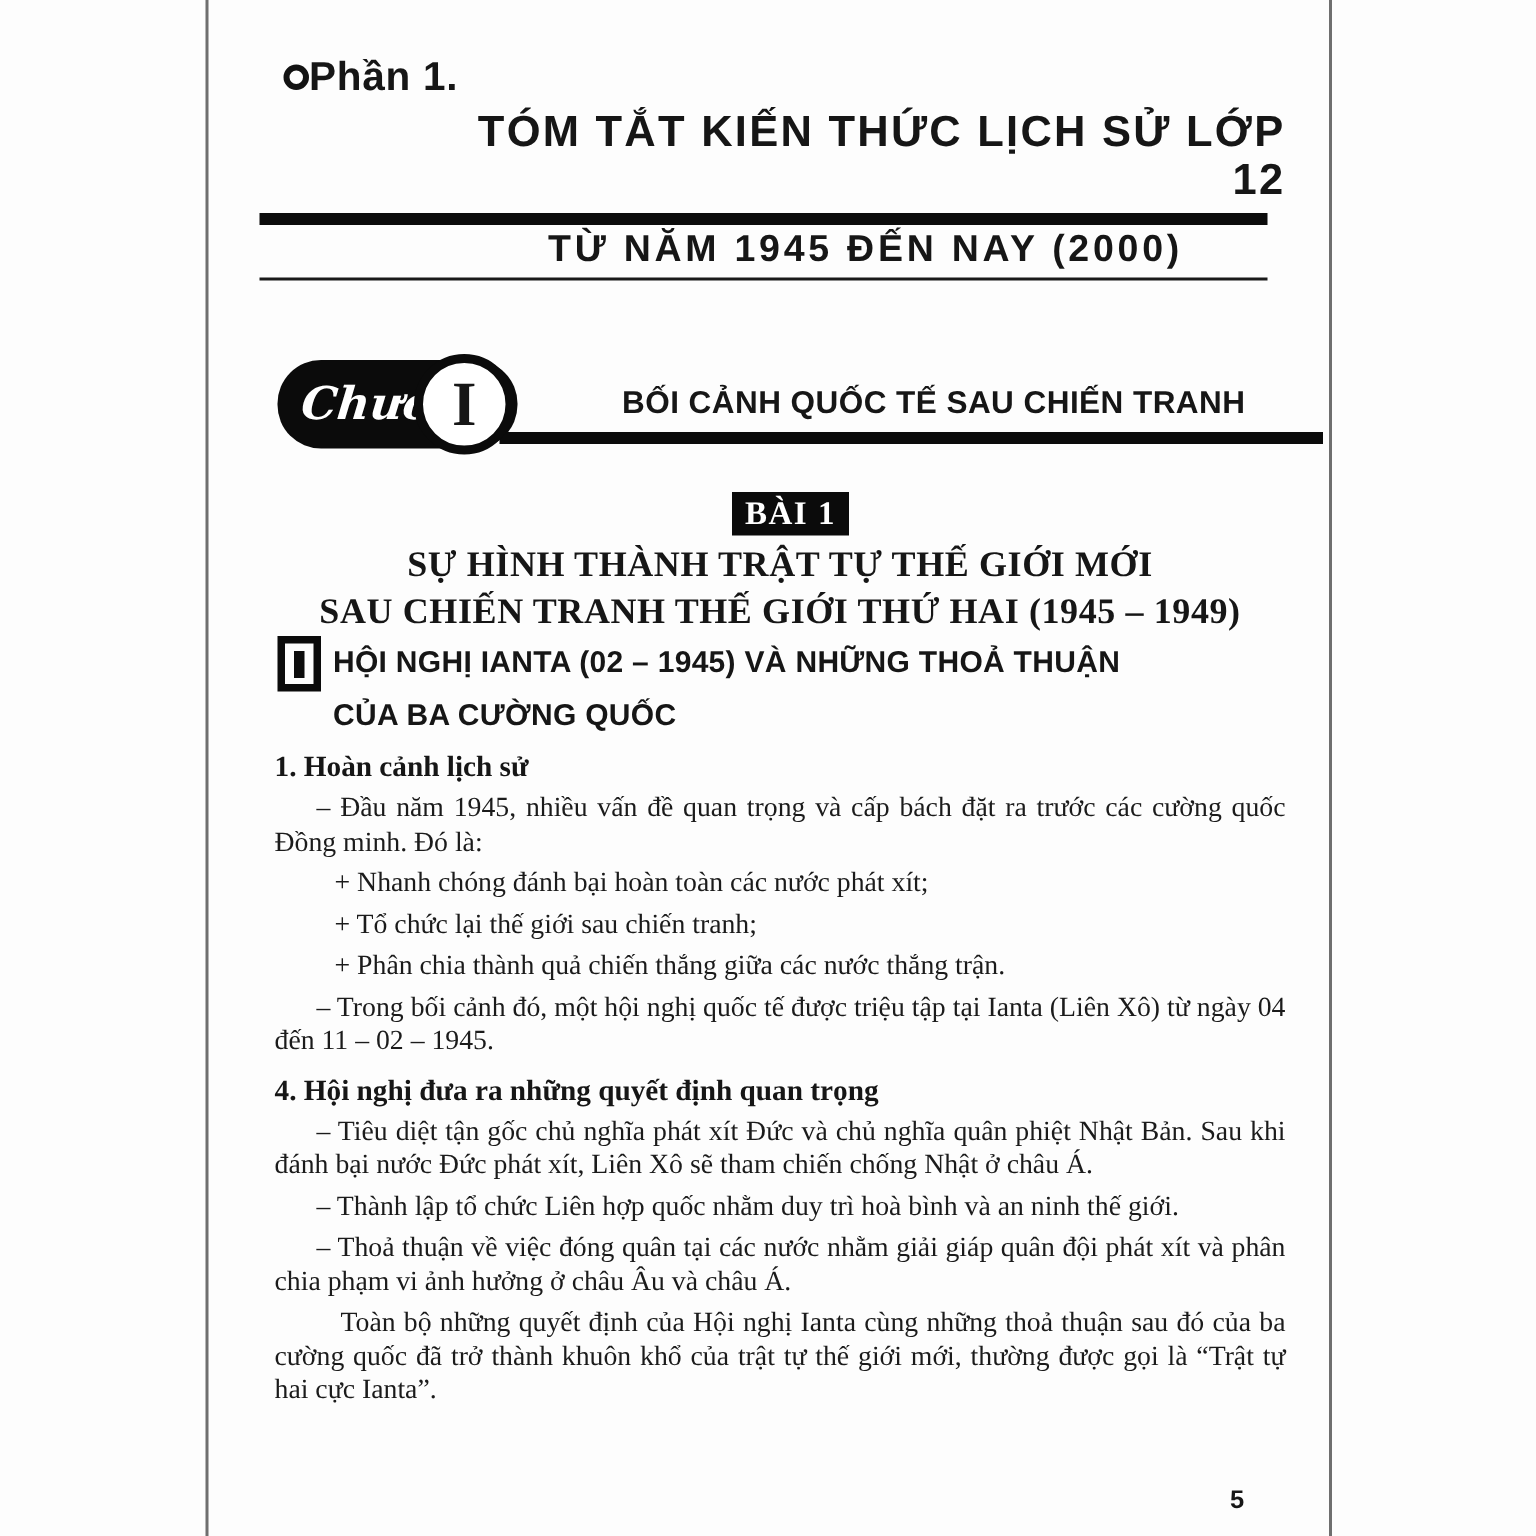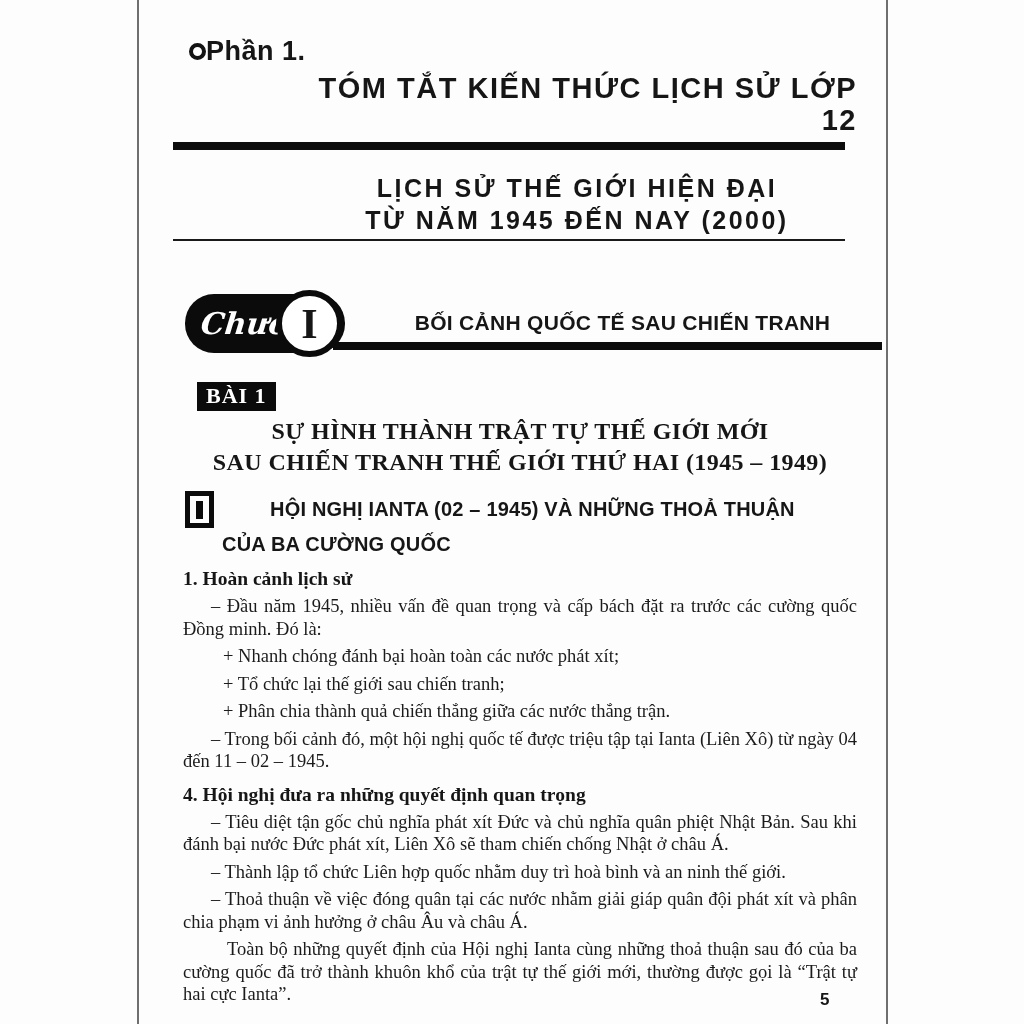--- a/index.html
+++ b/index.html
@@ -52,34 +52,34 @@
   }
   .ch-numeral { font-family:"Liberation Serif", serif; font-weight:bold; font-size:42px; line-height:1; }
   .ch-underline { position:absolute; left:150px; right:-25px; top:52px; height:8px; background:#0b0b0b; }
   .ch-title {
     position:absolute; left:185px; right:-20px; top:19px; text-align:center;
     font-family:"Liberation Sans", sans-serif; font-weight:bold;
     font-size:21px; line-height:28px; letter-spacing:0.3px;
   }
 
   
-  .badge-row { margin-top:25px; text-align:left; padding-left:14px; }
+  .badge-row { margin-top:25px; text-align:center; padding-left:14px; }
   .lesson-badge {
     display:inline-block; background:#0b0b0b; color:#ffffff;
     font-family:"Liberation Serif", serif; font-weight:bold;
     font-size:22px; line-height:24px; padding:2px 9px 3px; letter-spacing:1px;
   }
   .lesson-title {
     text-align:center; font-family:"Liberation Serif", serif; font-weight:bold;
     font-size:24px; line-height:31px; letter-spacing:0.4px;
   }
   .lesson-title.first { margin-top:5px; }
 
   
-  .section-row { margin-top:13px; display:flex; align-items:flex-start;gap:48px; }
+  .section-row { display:flex; align-items:flex-start; }
   .marker-box {
     flex:0 0 auto; width:29px; height:37px; border:5px solid #0b0b0b; background:#fdfdfd;
     display:flex; align-items:center; justify-content:center; margin-left:2px;
   }
   .marker-bar { width:7px; height:18px; background:#0b0b0b; }
   .section-l1 {
     padding:5px 0 0 8px;
     font-family:"Liberation Sans", sans-serif; font-weight:bold;
     font-size:20px; line-height:27px; letter-spacing:0.2px;
   }
@@ -116,21 +116,20 @@
 
     <div class="part-row">
       <span class="ring"></span>
       <span class="part-label">Phần 1.</span>
     </div>
 
     <div class="part-title">TÓM TẮT KIẾN THỨC LỊCH SỬ LỚP 12</div>
 
     <div class="rule-thick"></div>
 
-    <div class="subtitle first">LỊCH SỬ THẾ GIỚI HIỆN ĐẠI</div>
     <div class="subtitle">TỪ NĂM 1945 ĐẾN NAY (2000)</div>
 
     <div class="rule-thin"></div>
 
     <div class="chapter-banner">
       <div class="ch-pill">
         <span class="ch-script">Chương</span>
       </div>
       <div class="ch-underline"></div>
       <div class="ch-circle">

